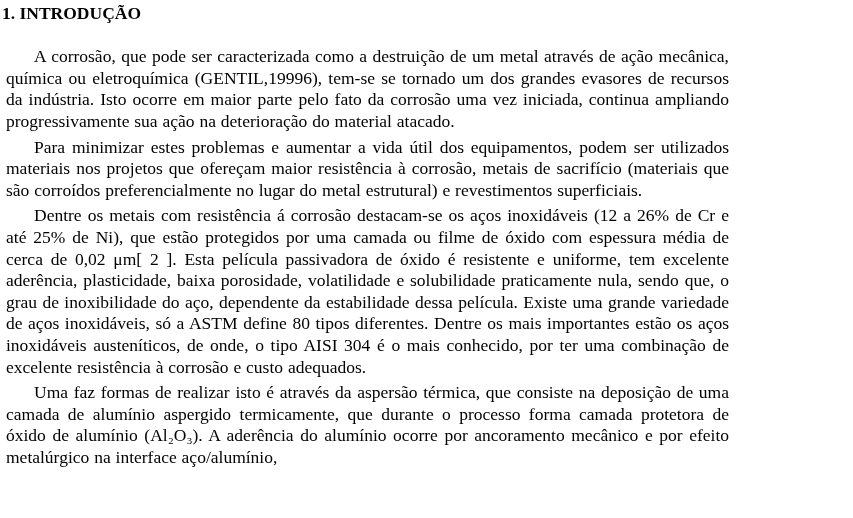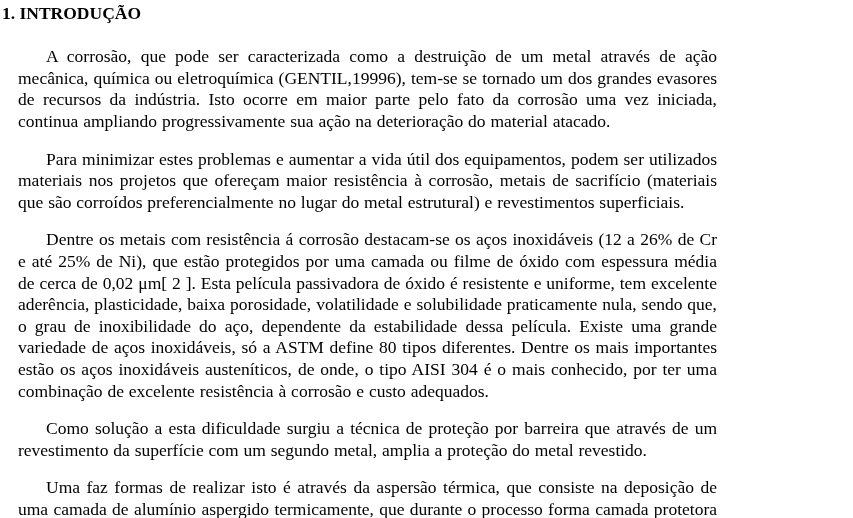--- a/index.html
+++ b/index.html
@@ -23,35 +23,34 @@
     color: #000000;
     background: #ffffff;
   }
   .section-heading {
     font-size: 17.5px;
     font-weight: bold;
     margin: 0 0 21.6px 0;
     line-height: 21.6px;
   }
   .body-paragraph {
-    margin: 16px;
+    margin: 4px;
     text-align: justify;
     text-indent: 28px;
     word-spacing: 0.5px;
   }
 </style>
 </head>
 <body>
 
 <div class="page">
   <h1 class="section-heading">1. INTRODUÇÃO</h1>
 
   <p class="body-paragraph">A corrosão, que pode ser caracterizada como a destruição de um metal através de ação mecânica, química ou eletroquímica (GENTIL,19996), tem-se se tornado um dos grandes evasores de recursos da indústria. Isto ocorre em maior parte pelo fato da corrosão uma vez iniciada, continua ampliando progressivamente sua ação na deterioração do material atacado.</p>
 
   <p class="body-paragraph">Para minimizar estes problemas e aumentar a vida útil dos equipamentos, podem ser utilizados materiais nos projetos que ofereçam maior resistência à corrosão, metais de sacrifício (materiais que são corroídos preferencialmente no lugar do metal estrutural) e revestimentos superficiais.</p>
 
   <p class="body-paragraph">Dentre os metais com resistência á corrosão destacam-se os aços inoxidáveis (12 a 26% de Cr e até 25% de Ni), que estão protegidos por uma camada ou filme de óxido com espessura média de cerca de 0,02 μm[ 2 ]. Esta película passivadora de óxido é resistente e uniforme, tem excelente aderência, plasticidade, baixa porosidade, volatilidade e solubilidade praticamente nula, sendo que, o grau de inoxibilidade do aço, dependente da estabilidade dessa película. Existe uma grande variedade de aços inoxidáveis, só a ASTM define 80 tipos diferentes. Dentre os mais importantes estão os aços inoxidáveis austeníticos, de onde, o tipo AISI 304 é o mais conhecido, por ter uma combinação de excelente resistência à corrosão e custo adequados.</p>
 
 
-  <p class="body-paragraph">Como solução a esta dificuldade surgiu a técnica de proteção por barreira que através de um revestimento da superfície com um segundo metal, amplia a proteção do metal revestido.</p>
 
   <p class="body-paragraph">Uma faz formas de realizar isto é através da aspersão térmica, que consiste na deposição de uma camada de alumínio aspergido termicamente, que durante o processo forma camada protetora de óxido de alumínio (Al₂O₃). A aderência do alumínio ocorre por ancoramento mecânico e por efeito metalúrgico na interface aço/alumínio,</p>
 </div>
 
 </body></html>

